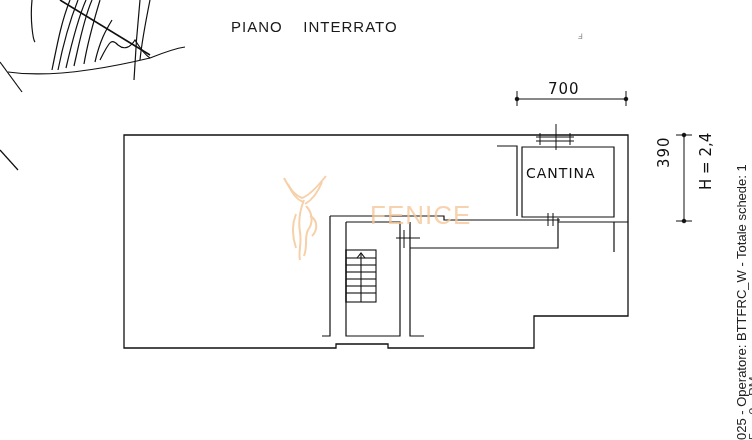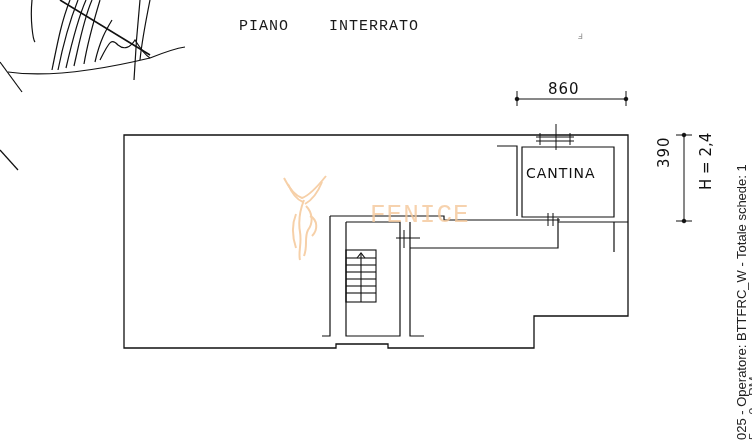--- a/index.html
+++ b/index.html
@@ -1,20 +1,20 @@
 <!DOCTYPE html>
 <html><head>
   <meta charset="utf-8">
   <style>
     html, body { margin: 0; padding: 0; background: #ffffff; }
     body { width: 752px; height: 440px; overflow: hidden; position: relative; font-family: "DejaVu Sans", sans-serif; }
     #stage { position: absolute; left: 0; top: 0; width: 752px; height: 440px; }
     .plan-title {
-      position: absolute; left: 239px; top: 18px;
-      font-family: Liberation Mono, monospace; font-size: 15px; letter-spacing: 1px;
+      position: absolute; left: 231px; top: 18px;
+      font-family: Liberation Sans, sans-serif; font-size: 15px; letter-spacing: 1px;
       color: #1a1a1a; white-space: pre;
     }
     .room-label {
       position: absolute; left: 526px; top: 165px;
       font-family: "DejaVu Sans", sans-serif; font-size: 14px; letter-spacing: 1px; color: #111; text-align: right;
     }
     .dim-h {
       position: absolute; left: 548px; top: 80px;
       font-family: "DejaVu Sans", sans-serif; font-size: 15px; color: #111; letter-spacing: 1px;
     }
@@ -33,21 +33,21 @@
       font-family: "Liberation Sans", sans-serif; font-size: 13px; color: #222;
       transform: rotate(-90deg); transform-origin: left top; white-space: nowrap;
     }
     .stamp2 {
       position: absolute; left: 746px; top: 440px;
       font-family: "Liberation Sans", sans-serif; font-size: 13px; color: #444;
       transform: rotate(-90deg); transform-origin: left top; white-space: nowrap;
     }
     .watermark-text {
       position: absolute; left: 370px; top: 200px;
-      font-family: Liberation Mono, monospace; font-size: 26px; color: #f5c89a;
+      font-family: Liberation Sans, sans-serif; font-size: 26px; color: #f5c89a;
       letter-spacing: 1px; opacity: 0.8;
     }
     .corner-mark { position: absolute; left: 578px; top: 30px; font-size: 10px; color: #999; }
   </style>
 </head>
 <body>
 
 <div id="stage">
 
   <svg width="752" height="440" viewBox="0 0 752 440" style="position:absolute;left:0;top:0">
@@ -139,20 +139,20 @@
       <line x1="346" y1="279" x2="376" y2="279"></line>
       <line x1="346" y1="286" x2="376" y2="286"></line>
       <line x1="346" y1="293" x2="376" y2="293"></line>
       <line x1="361" y1="254" x2="361" y2="302"></line>
       <path d="M357 258 L 361 253 L 365 258"></path>
     </g>
   </svg>
 
   <div class="plan-title">PIANO    INTERRATO</div>
   <div class="corner-mark">ⅎ</div>
-  <div class="dim-h">860</div>
+  <div class="dim-h">700</div>
   <div class="room-label">CANTINA</div>
   <div class="dim-v">390</div>
   <div class="height-note">H = 2,4</div>
   <div class="watermark-text">FENICE</div>
   <div class="stamp">025 - Operatore: BTTFRC_W - Totale schede: 1</div>
   <div class="stamp2">5 ... 0 - PM ...</div>
 </div>
 
 </body></html>

